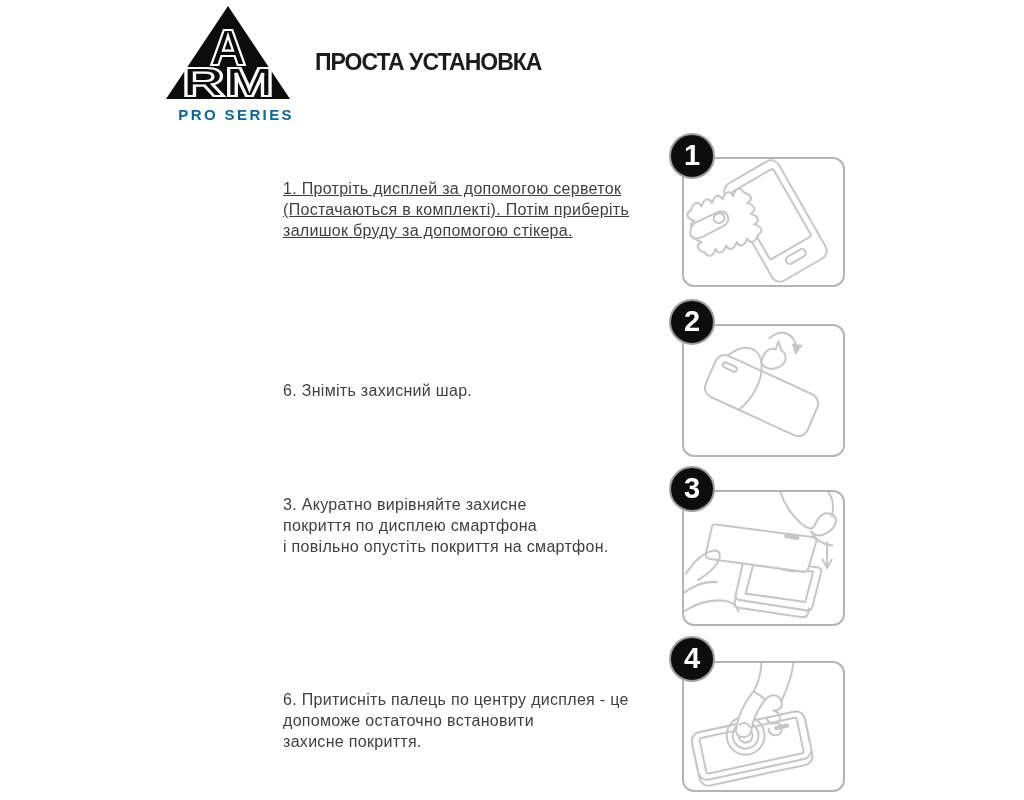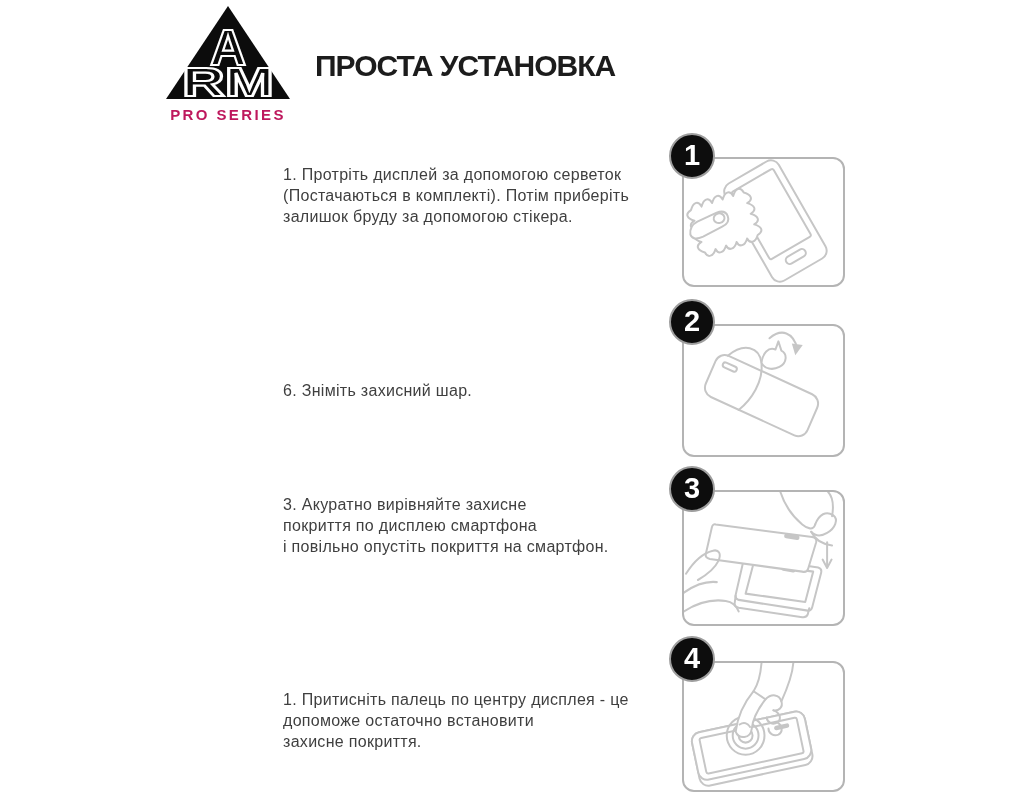--- a/index.html
+++ b/index.html
@@ -3,32 +3,32 @@
 <meta charset="utf-8">
 <style>
   html,body{margin:0;padding:0;background:#fff;}
   .page{
     position:relative;width:1024px;height:800px;background:#ffffff;overflow:hidden;
     font-family:"Liberation Sans", sans-serif;
   }
   .logo{position:absolute;left:162px;top:4px;width:132px;text-align:center;}
   .logo-sub{
     margin-top:1px;font-size:15px;font-weight:700;letter-spacing:2.4px;
-    color:#be185d;white-space:nowrap;
+    color:#0369a1;white-space:nowrap;text-align:right;
   }
   .page-title{
     position:absolute;left:315px;top:49px;margin:0;
-    font-size:30px;font-weight:700;letter-spacing:-1px;color:#1c1c1c;white-space:nowrap;
+    font-size:23px;font-weight:700;letter-spacing:-1px;color:#1c1c1c;white-space:nowrap;
   }
   .step-text{
     position:absolute;left:283px;width:400px;
     font-size:16px;line-height:21px;letter-spacing:0.3px;color:#3f3f3f;
     white-space:pre-line;
   }
-  .t1{top:164px;} .t2{top:380px;} .t3{top:494px;} .t4{top:689px;}
+  .t1{top:178px;text-decoration:underline;} .t2{top:380px;} .t3{top:494px;} .t4{top:689px;}
   .figure-frame{
     position:absolute;left:682px;width:163px;box-sizing:border-box;
     border:2px solid #b4b4b4;border-radius:12px;background:#fff;z-index:1;
   }
   .f1{top:157px;height:130px;} .f2{top:324px;height:133px;}
   .f3{top:490px;height:136px;} .f4{top:661px;height:131px;}
   .figure-frame svg{position:absolute;left:0;top:0;width:100%;height:100%;}
   .badge{
     position:absolute;left:669px;width:46px;height:46px;box-sizing:border-box;
     border-radius:50%;background:#0d0d0d;border:2.5px solid #9e9e9e;
@@ -57,21 +57,21 @@
 
   <h1 class="page-title">ПРОСТА УСТАНОВКА</h1>
 
   <div class="step-text t1">1. Протріть дисплей за допомогою серветок
 (Постачаються в комплекті). Потім приберіть
 залишок бруду за допомогою стікера.</div>
   <div class="step-text t2">6. Зніміть захисний шар.</div>
   <div class="step-text t3">3. Акуратно вирівняйте захисне
 покриття по дисплею смартфона
 і повільно опустіть покриття на смартфон.</div>
-  <div class="step-text t4">1. Притисніть палець по центру дисплея - це
+  <div class="step-text t4">6. Притисніть палець по центру дисплея - це
 допоможе остаточно встановити
 захисне покриття.</div>
 
   <div class="badge b1">1</div>
   <div class="badge b2">2</div>
   <div class="badge b3">3</div>
   <div class="badge b4">4</div>
 
   <div class="figure-frame f1">
     <svg class="art" viewBox="0 0 160 126" preserveAspectRatio="none">

